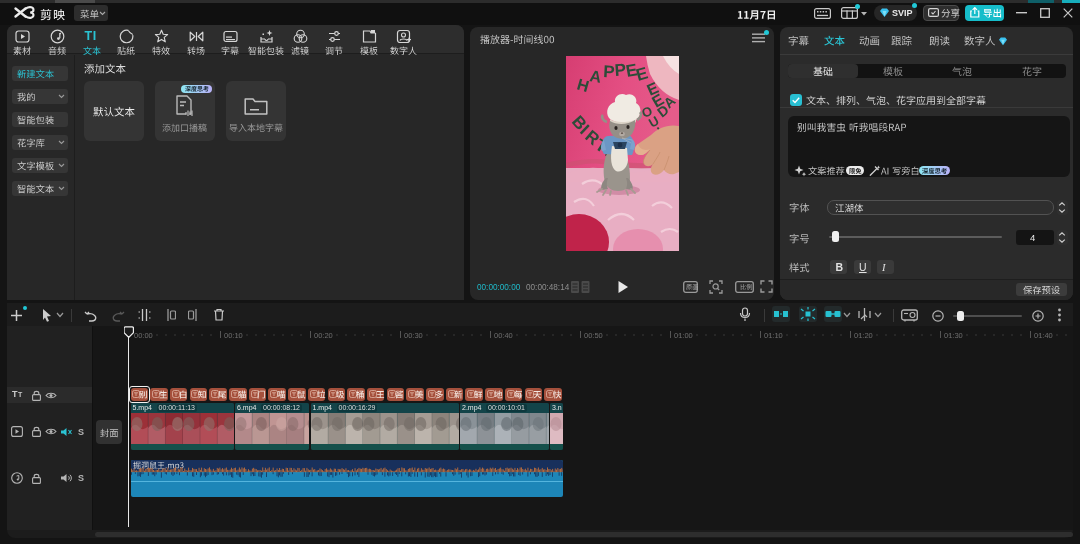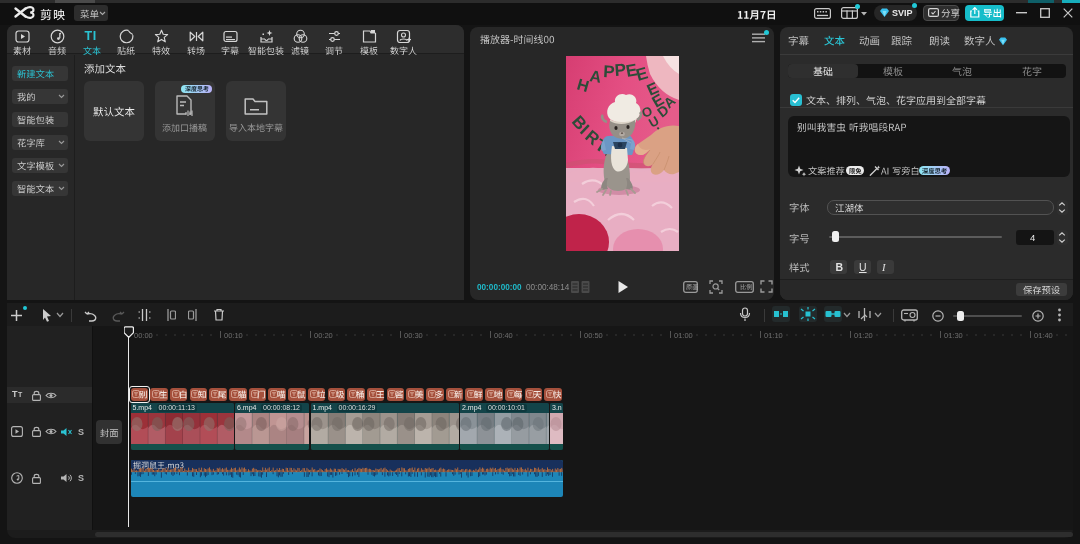--- a/index.html
+++ b/index.html
@@ -298,21 +298,21 @@
 <path d="M44 63 C48 67 66 67 70 63 L70 66 C65 70 49 70 44 66 Z" fill="#dcd4c8"></path>
 <path d="M44 65 C42 70 44 78 49 81 C55 84 62 83 66 78 C69 73 70 68 69 64 C62 69 50 69 44 65 Z" fill="#958f87"></path>
 <ellipse cx="50" cy="72" rx="1.6" ry="1.9" fill="#292320"></ellipse>
 <ellipse cx="62" cy="71" rx="1.6" ry="1.9" fill="#292320"></ellipse>
 <ellipse cx="56" cy="78" rx="2.8" ry="2.2" fill="#b2aaa2"></ellipse>
 <ellipse cx="56" cy="77.2" rx="1.2" ry="0.9" fill="#6b5f58"></ellipse>
 <path d="M41 66 C37 65 35 61 37 59" stroke="#958f87" stroke-width="2.6" fill="none"></path>
 <path d="M71 64 C75 62 76 58 74 56" stroke="#958f87" stroke-width="2.6" fill="none"></path>
 <path d="M56 82 L66 84 M56 82 L65 87" stroke="#cfc8c0" stroke-width="0.5" opacity="0.8"></path>
 </svg>
-<div style="position:absolute;left:477px;top:282.5px;font-size:8.2px;color:#1fb9c9;font-weight:700;line-height:10px;white-space:nowrap;letter-spacing:0px">00:00:00:00</div>
+<div style="position:absolute;left:477px;top:282.5px;font-size:8.2px;color:#1fb9c9;font-weight:400;line-height:10px;white-space:nowrap;letter-spacing:0px">00:00:00:00</div>
 <div style="position:absolute;left:526px;top:282.5px;font-size:8.2px;color:#8e8e8e;font-weight:400;line-height:10px;white-space:nowrap;letter-spacing:0px">00:00:48:14</div>
 <svg style="position:absolute;left:571px;top:281px;" width="19" height="12" viewBox="0 0 19 12">
     <g fill="#4a4a4a">
       <rect x="0" y="0" width="8" height="12" rx="1"></rect>
       <rect x="10.5" y="0" width="8" height="12" rx="1"></rect>
     </g>
     <g stroke="#262626" stroke-width="1">
       <path d="M1.5 3 L6.5 3 M1.5 6 L6.5 6 M1.5 9 L6.5 9 M12 3 L17 3 M12 6 L17 6 M12 9 L17 9"></path>
     </g>
   </svg>

